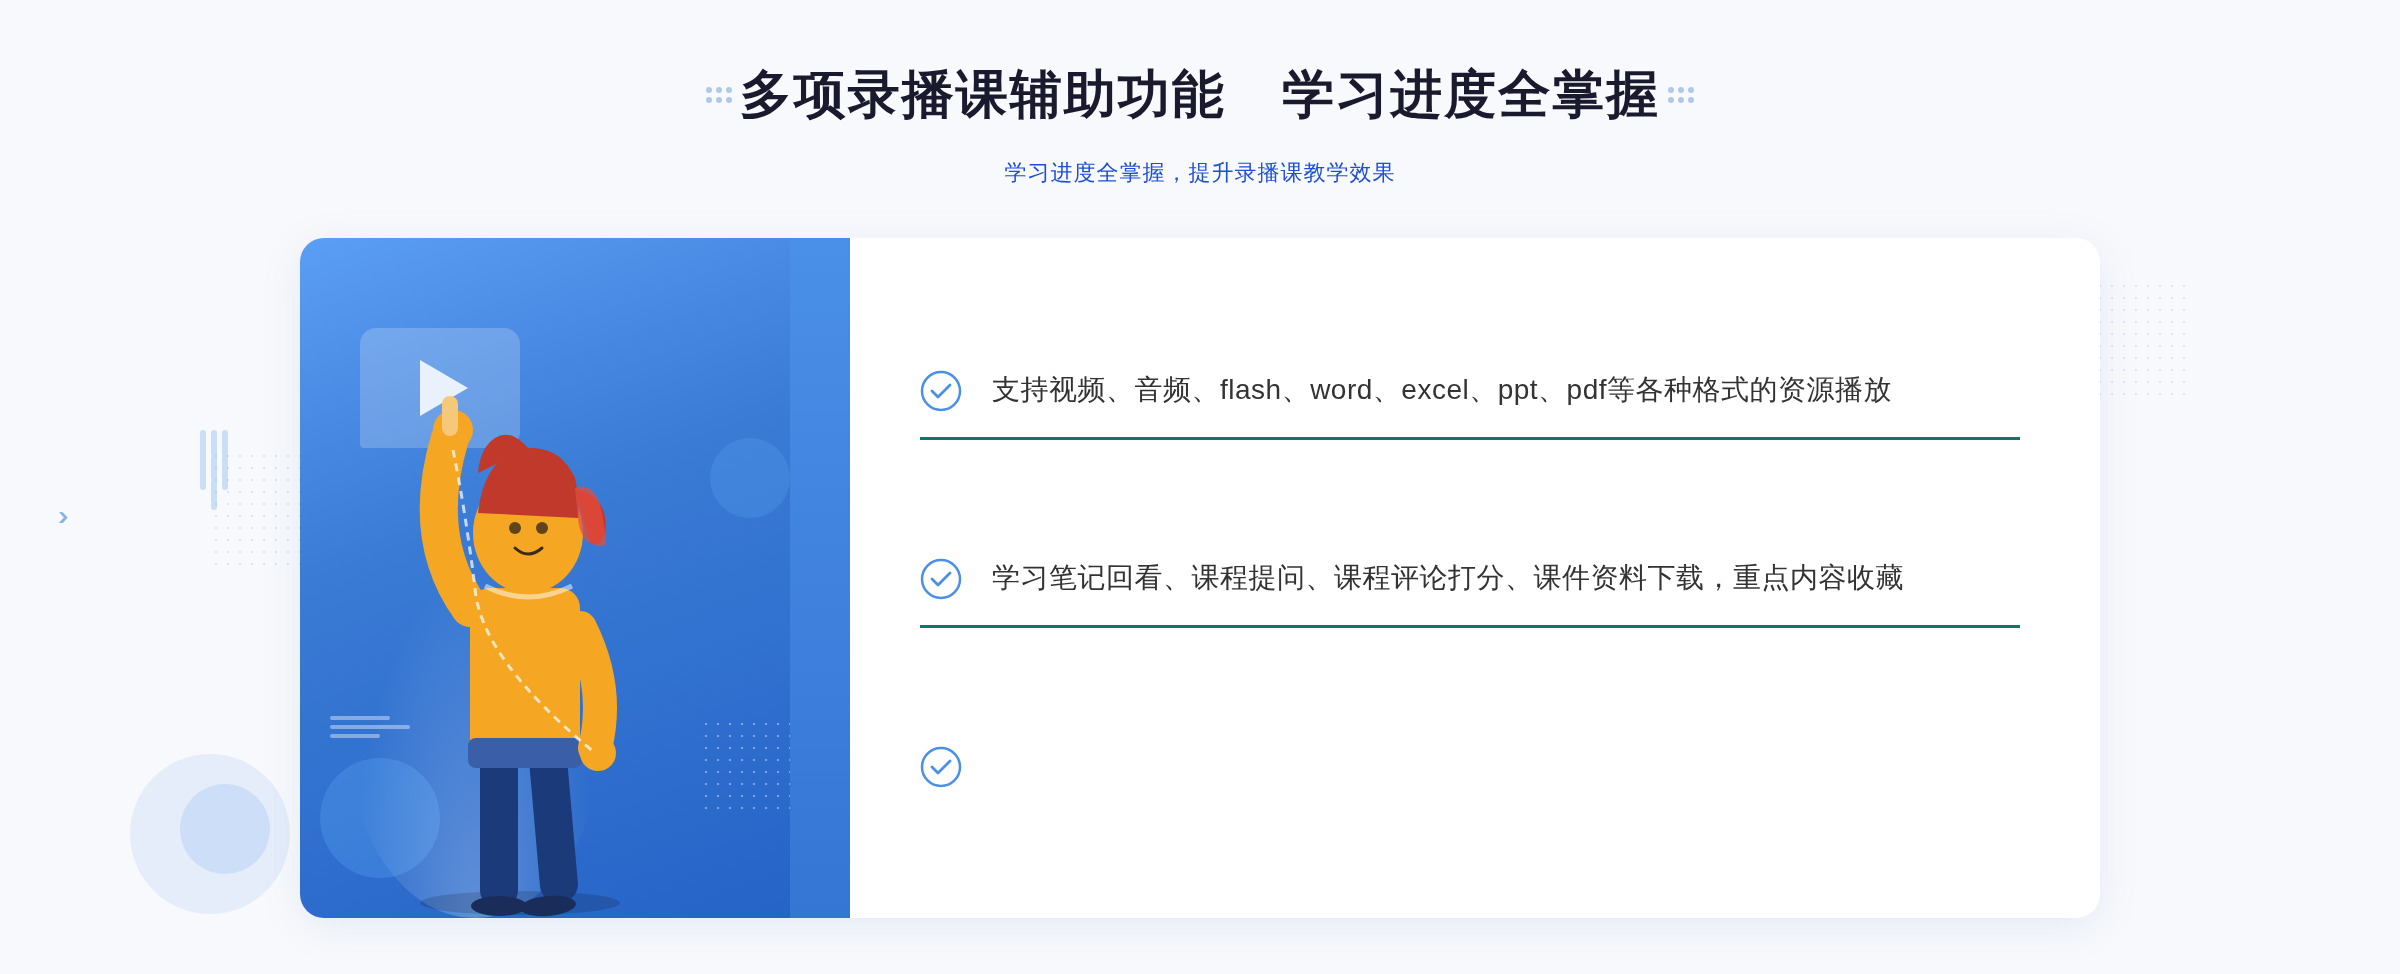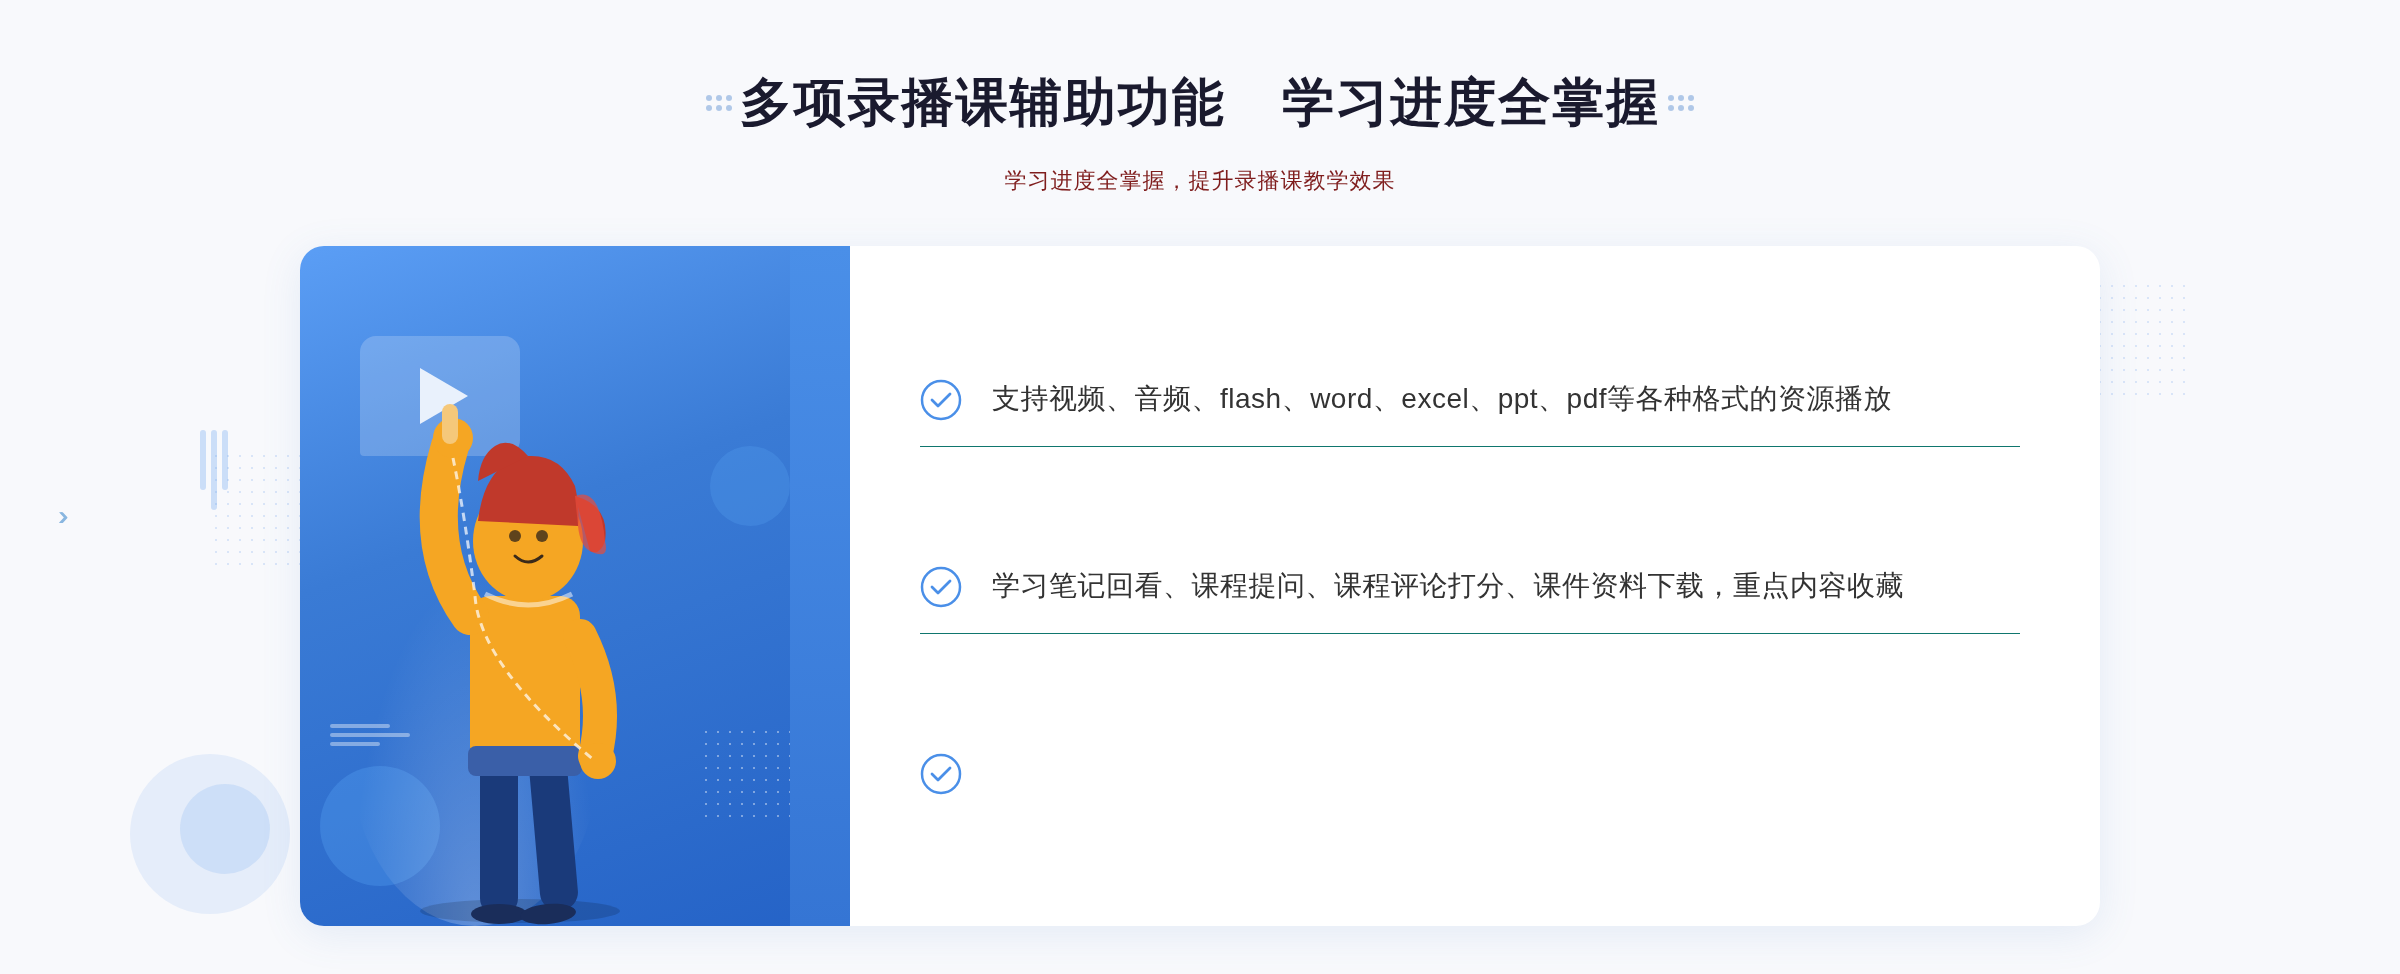--- a/index.html
+++ b/index.html
@@ -65,21 +65,20 @@
       margin-bottom: 50px;
       position: relative;
       z-index: 2;
     }
 
     .header-dots {
       display: inline-flex;
       align-items: center;
       gap: 8px;
       margin-bottom: 16px;
-      margin-top: 8px;
     }
 
     .dot-grid {
       display: grid;
       grid-template-columns: repeat(3, 6px);
       grid-template-rows: repeat(2, 6px);
       gap: 4px;
     }
 
     .dot-grid span {
@@ -95,21 +94,21 @@
       font-weight: 700;
       color: #1a1a2e;
       letter-spacing: 2px;
       display: flex;
       align-items: center;
       gap: 20px;
     }
 
     .subtitle {
       font-size: 22px;
-      color: #7f1d1d;
+      color: #1d4ed8;
       margin-top: 12px;
       font-weight: 400;
       letter-spacing: 1px;
     }
 
     
     .content-card {
       width: 1800px;
       background: #ffffff;
       border-radius: 24px;
@@ -243,21 +242,21 @@
     }
 
     .feature-item {
       display: flex;
       align-items: flex-start;
       gap: 30px;
       padding: 24px 0;
     }
 
     .feature-item:not(:last-child) {
-      border-bottom: 1px solid #0f766e;
+      border-bottom: 3px solid #0f766e;
     }
 
     .check-icon {
       width: 42px;
       height: 42px;
       flex-shrink: 0;
       margin-top: 2px;
     }
 
     .check-icon svg {

